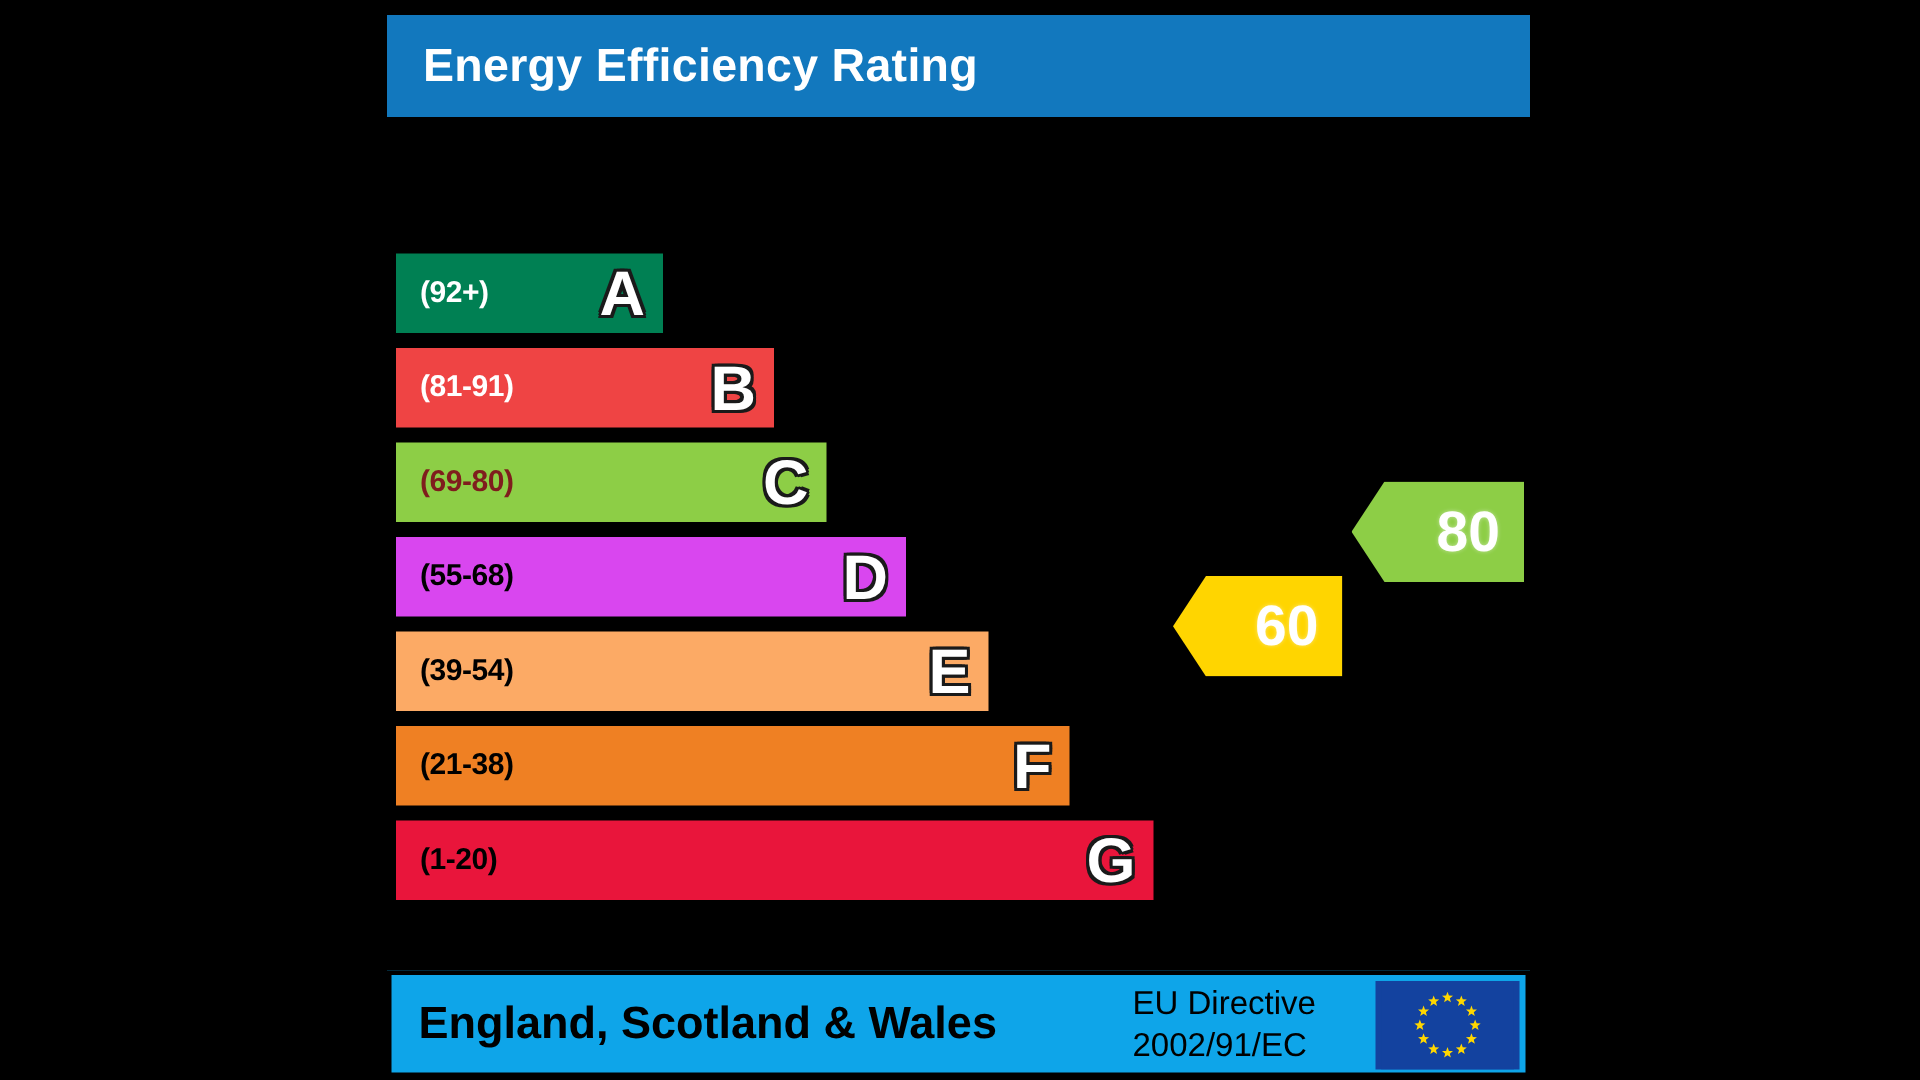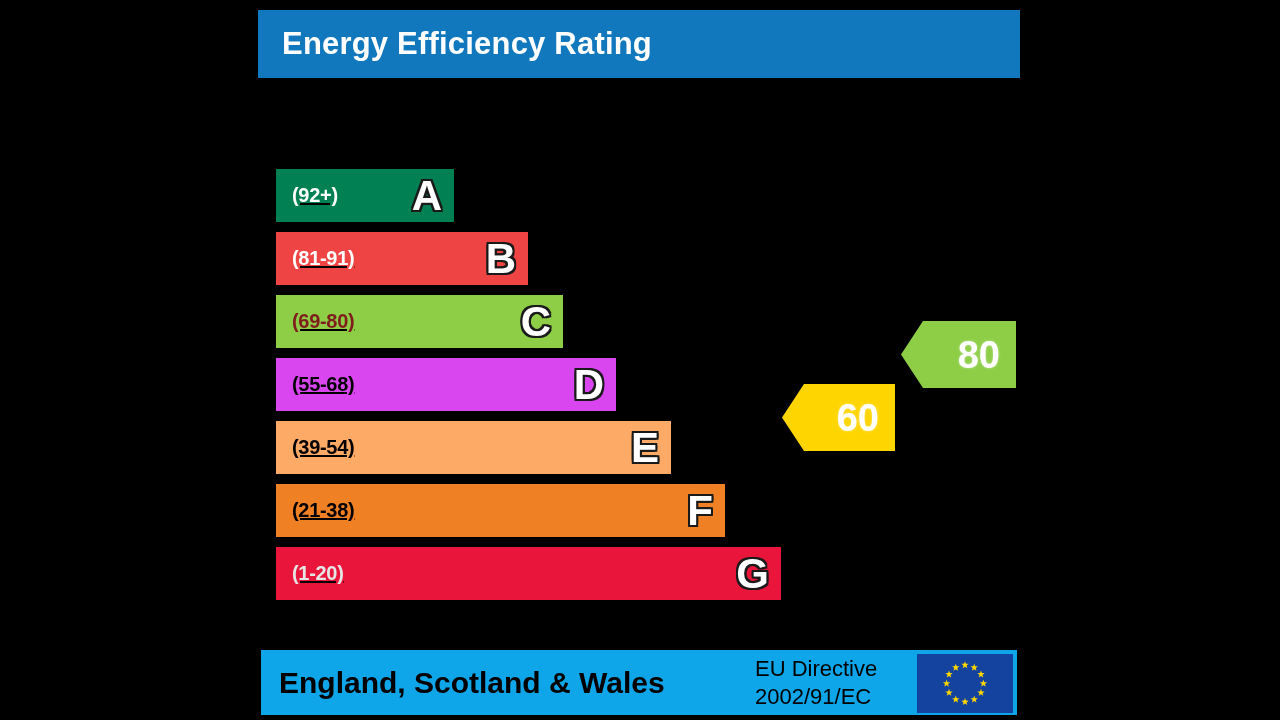--- a/index.html
+++ b/index.html
@@ -117,26 +117,25 @@
   
   .epc-bands {
     position: absolute;
     left: 3px;
     top: 36px;
     width: 510px;
     height: 432px;
   }
   .epc-band {
     position: absolute;
-    left: 12px;
+    left: 0;
     height: 53px;
     display: flex;
     align-items: center;
     box-sizing: border-box;
-    text-decoration: underline;
   }
   .epc-band-range {
     margin-left: 16px;
     font-size: 20px;
     font-weight: bold;
     letter-spacing: -0.3px;
     white-space: nowrap;
   }
   .epc-band-letter {
     position: absolute;
@@ -260,21 +259,21 @@
           </div>
           <div class="epc-band" style="top: 252px; width: 395px; background: rgb(252, 170, 101);">
             <span class="epc-band-range" style="color: rgb(0, 0, 0);">(39-54)</span>
             <span class="epc-band-letter">E</span>
           </div>
           <div class="epc-band" style="top: 315px; width: 449px; background: rgb(239, 128, 35);">
             <span class="epc-band-range" style="color: rgb(0, 0, 0);">(21-38)</span>
             <span class="epc-band-letter">F</span>
           </div>
           <div class="epc-band" style="top: 378px; width: 505px; background: rgb(233, 21, 59);">
-            <span class="epc-band-range" style="color: #e5e5e5;">(1-20)</span>
+            <span class="epc-band-range" style="color: #000000;">(1-20)</span>
             <span class="epc-band-letter">G</span>
           </div>
         </div>
 
       <div id="arrows-container">
           <div class="epc-arrow" style="left: 521px; width: 113px; top: 225px; background: rgb(255, 213, 0);">
             <span class="epc-arrow-value">60</span>
           </div>
           <div class="epc-arrow" style="left: 640px; width: 115px; top: 162px; background: rgb(141, 206, 70);">
             <span class="epc-arrow-value">80</span>

